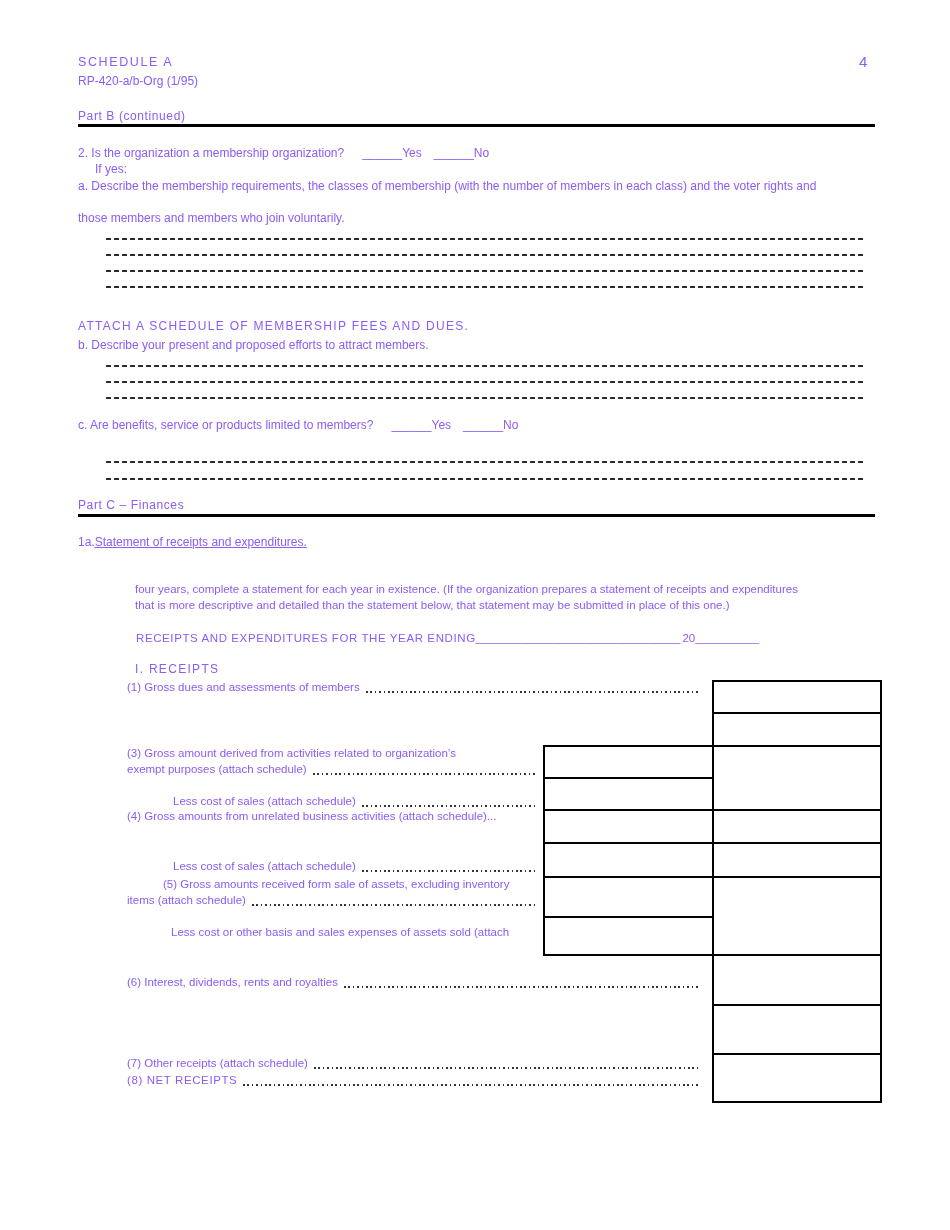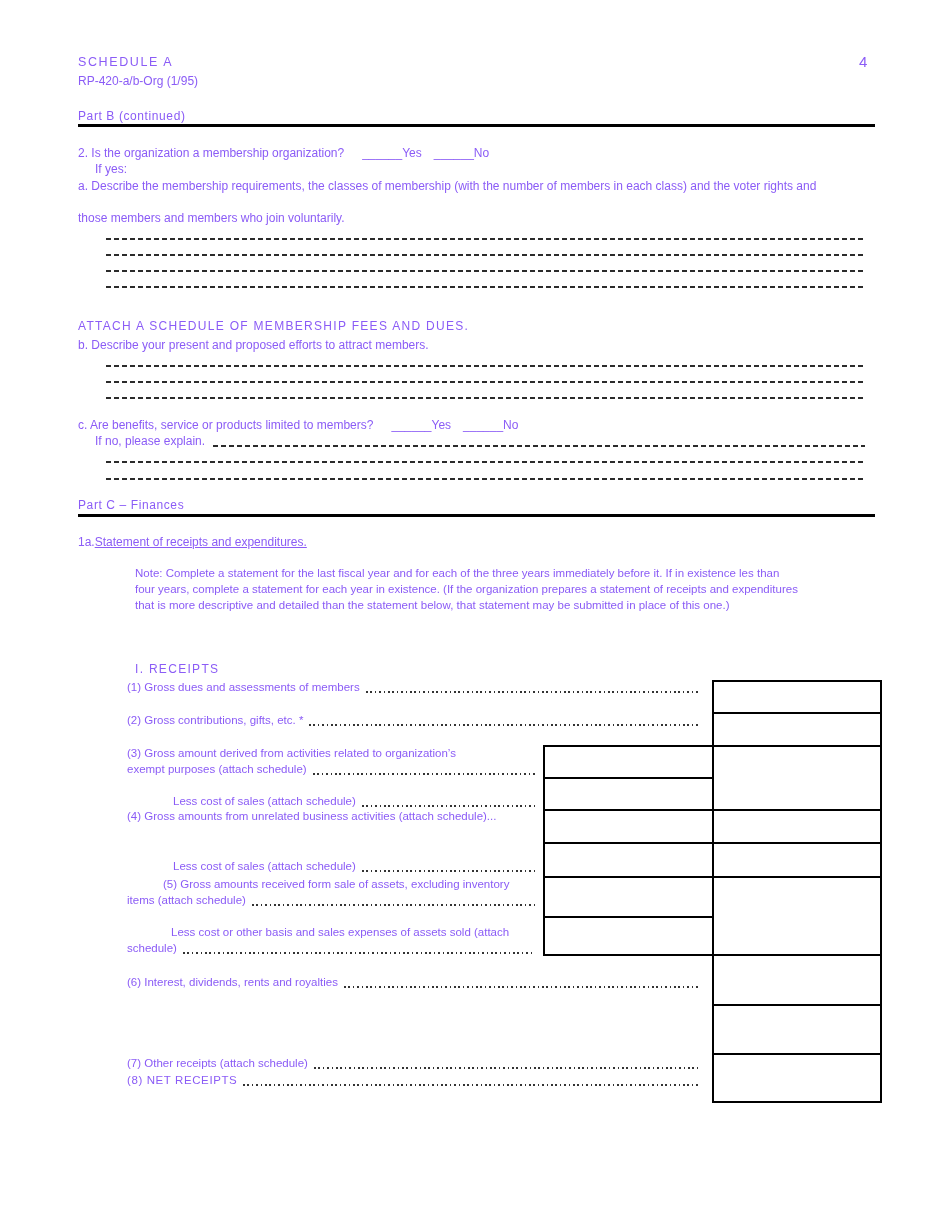--- a/index.html
+++ b/index.html
@@ -67,48 +67,45 @@
   <div class="abs" style="left:78px;top:338px;">b.  Describe your present and proposed efforts to attract members.</div>
   <div class="dash" style="left:106px;top:365px;width:759px;"></div>
   <div class="dash" style="left:106px;top:381px;width:759px;"></div>
   <div class="dash" style="left:106px;top:397px;width:759px;"></div>
 
   <div class="row" style="left:78px;top:418px;">
     <span>c.  Are benefits, service or products limited to members?</span>
     <span class="gap18">______Yes</span>
     <span class="gap12">______No</span>
   </div>
-  <div class="row" style="left:95px;top:434px;width:770px;">
-    <span>If no, please explain.</span>
-    <div class="dashlead"></div>
-  </div>
   <div class="dash" style="left:106px;top:461px;width:759px;"></div>
   <div class="dash" style="left:106px;top:478px;width:759px;"></div>
 
   <div class="abs caps-sm" style="left:78px;top:498px;">Part C – Finances</div>
   <div class="rule" style="left:78px;top:514px;width:797px;"></div>
 
   <div class="row" style="left:78px;top:535px;">
     <span>1a.</span>
     <span class="underline gap8">Statement of receipts and expenditures.</span>
   </div>
 
-  <div class="abs t11" style="left:135px;top:566px;">Note:  Complete a statement for the last fiscal year and for each of the three years immediately before it.  If in existence les than</div>
   <div class="abs t11" style="left:135px;top:598px;">that is more descriptive and detailed than the statement below, that statement may be submitted in place of this one.)</div>
   <div class="abs t11" style="left:135px;top:582px;">four years, complete a statement for each year in existence.  (If the organization prepares a statement of receipts and expenditures</div>
 
+  <div class="row t11" style="left:136px;top:631px;">
+    <span class="caps-sm">RECEIPTS AND EXPENDITURES FOR THE YEAR ENDING</span>
+    <span>________________________________</span>
+    <span class="gap2">20</span>
+    <span class="gap8">__________</span>
+  </div>
 
   <div class="abs caps" style="left:135px;top:662px;text-align:center;">I.  RECEIPTS</div>
 
   <div class="row t11" style="left:127px;top:680px;width:573px;">
     <span>(1)  Gross dues and assessments of members</span>
-    <div class="dotlead"></div>
-  </div>
-  <div class="row t11" style="left:127px;top:713px;width:573px;">
-    <span>(2)  Gross contributions, gifts, etc. *</span>
     <div class="dotlead"></div>
   </div>
   <div class="abs t11" style="left:127px;top:746px;">(3) Gross amount derived from activities related to organization’s</div>
   <div class="row t11" style="left:127px;top:762px;width:410px;">
     <span>exempt purposes (attach schedule)</span>
     <div class="dotlead"></div>
   </div>
   <div class="row t11" style="left:173px;top:794px;width:364px;">
     <span>Less cost of sales (attach schedule)</span>
     <div class="dotlead"></div>
@@ -117,24 +114,20 @@
   <div class="row t11" style="left:173px;top:859px;width:364px;">
     <span>Less cost of sales (attach schedule)</span>
     <div class="dotlead"></div>
   </div>
   <div class="abs t11" style="left:127px;top:877px;margin-left:36px;">(5)  Gross amounts received form sale of assets, excluding inventory</div>
   <div class="row t11" style="left:127px;top:893px;width:410px;">
     <span>items (attach schedule)</span>
     <div class="dotlead"></div>
   </div>
   <div class="abs t11" style="left:171px;top:925px;">Less cost or other basis and sales expenses of assets sold (attach</div>
-  <div class="row t11" style="left:127px;top:941px;width:410px;">
-    <span>schedule)</span>
-    <div class="dotlead"></div>
-  </div>
   <div class="row t11" style="left:127px;top:975px;width:573px;text-align:center;">
     <span>(6)  Interest, dividends, rents and royalties</span>
     <div class="dotlead"></div>
   </div>
   <div class="row t11" style="left:127px;top:1024px;width:573px;margin-top:32px;">
     <span>(7)  Other receipts (attach schedule)</span>
     <div class="dotlead"></div>
   </div>
   <div class="row t11" style="left:127px;top:1073px;width:573px;">
     <span class="caps-sm">(8)  NET RECEIPTS</span>

